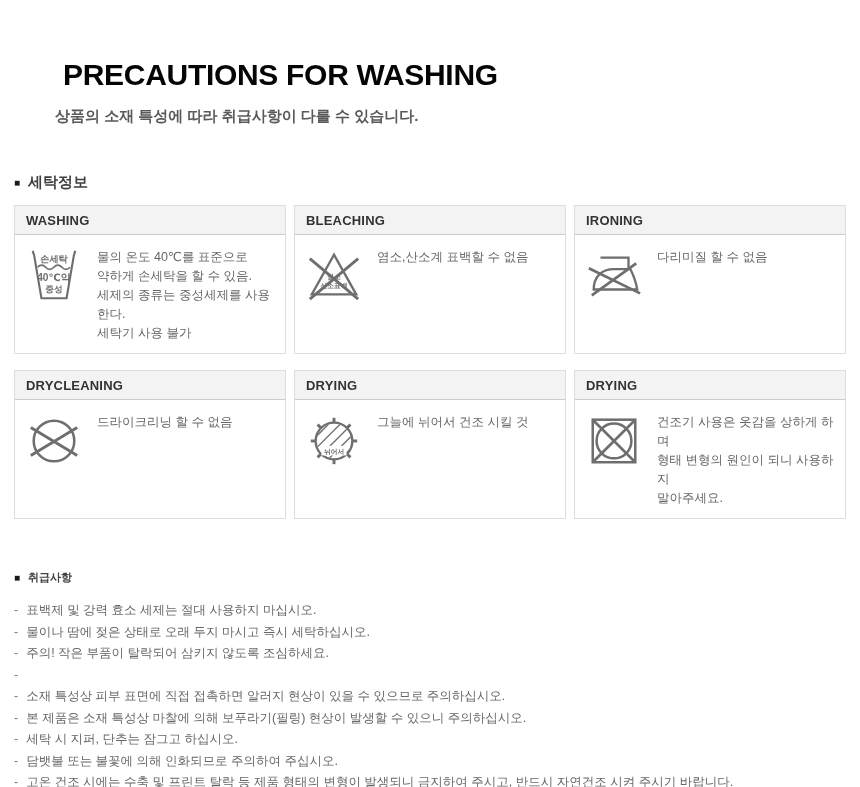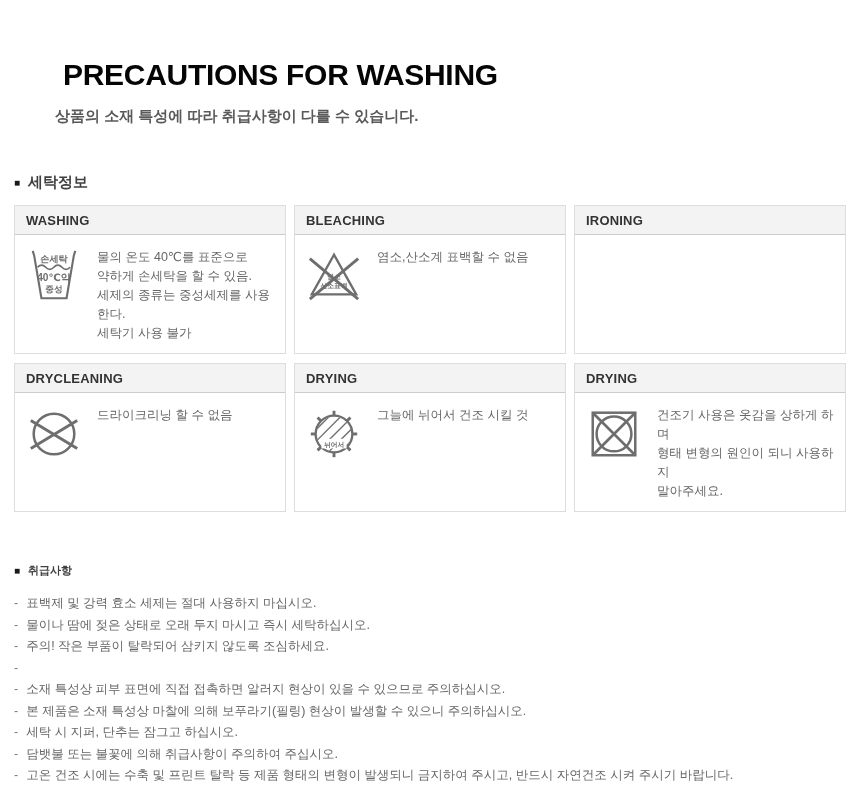--- a/index.html
+++ b/index.html
@@ -32,21 +32,21 @@
     margin: 47px 14px 13px 14px;
   }
   .section-bullet { font-size: 10px; color: #1a1a1a; line-height: 1; }
   .section-title { font-size: 15px; font-weight: bold; color: #404040; }
   .section-title.big { font-size: 11px; }
 
   .care-grid {
     margin: 0 14px;
     display: grid;
     grid-template-columns: repeat(3, 1fr);
-    gap: 9px 8px;
+    gap: 16px 8px;
   }
   .care-box { border: 1px solid #dddddd; background: #fff; }
   .care-box-header {
     background: #f3f3f3;
     border-bottom: 1px solid #cccccc;
     padding: 7px 11px 6px 11px;
     font-size: 13px;
     font-weight: bold;
     color: #333333;
     letter-spacing: 0.2px;
@@ -128,20 +128,31 @@
           <text x="30" y="34" text-anchor="middle" font-size="7" fill="#6e6e6e" stroke="none" font-weight="bold">염소</text>
           <text x="30" y="43" text-anchor="middle" font-size="7" fill="#6e6e6e" stroke="none" font-weight="bold">산소표백</text>
         </svg>
       </span>
       <div class="care-text">염소,산소계 표백할 수 없음</div>
     </div>
   </div>
 
   <div class="care-box">
     <div class="care-box-header">IRONING</div>
+    <div class="care-box-body">
+      <span class="care-icon">
+        <svg width="58" height="58" viewBox="0 0 60 60" fill="none" stroke="#6e6e6e" stroke-width="2.4">
+          <path d="M16 12 H45 V24"></path>
+          <path d="M9 45 C9 32 17 24 30 24 H47 C50 30 53 38 54 45 Z"></path>
+          <path d="M4 23 L57 49" stroke-width="2.8"></path>
+          <path d="M53 18 L7 51" stroke-width="2.8"></path>
+        </svg>
+      </span>
+      <div class="care-text">다리미질 할 수 없음</div>
+    </div>
   </div>
 
   <div class="care-box">
     <div class="care-box-header">DRYCLEANING</div>
     <div class="care-box-body">
       <span class="care-icon">
         <svg width="58" height="58" viewBox="0 0 60 60" fill="none" stroke="#6e6e6e" stroke-width="2.6">
           <circle cx="30" cy="31" r="21"></circle>
           <path d="M6 17 L54 46" stroke-width="3"></path>
           <path d="M54 17 L6 46" stroke-width="3"></path>
@@ -242,21 +253,21 @@
       <span>본 제품은 소재 특성상 마찰에 의해 보푸라기(필링) 현상이 발생할 수 있으니 주의하십시오.</span>
     </li>
 
     <li class="handling-item">
       <span class="handling-dash">-</span>
       <span>세탁 시 지퍼, 단추는 잠그고 하십시오.</span>
     </li>
 
     <li class="handling-item">
       <span class="handling-dash">-</span>
-      <span>담뱃불 또는 불꽃에 의해 취급사항이 주의하여 주십시오.</span>
+      <span>담뱃불 또는 불꽃에 의해 인화되므로 주의하여 주십시오.</span>
     </li>
 
     <li class="handling-item">
       <span class="handling-dash">-</span>
       <span>고온 건조 시에는 수축 및 프린트 탈락 등 제품 형태의 변형이 발생되니 금지하여 주시고, 반드시 자연건조 시켜 주시기 바랍니다.</span>
     </li>
 
     <li class="handling-item">
       <span class="handling-dash">-</span>
       <span>섬유 유연제 사용은 제품의 방수, 발수 기능을 저하시킬 수 있으므로, 사용을 삼가하여 주시기 바랍니다.</span>

